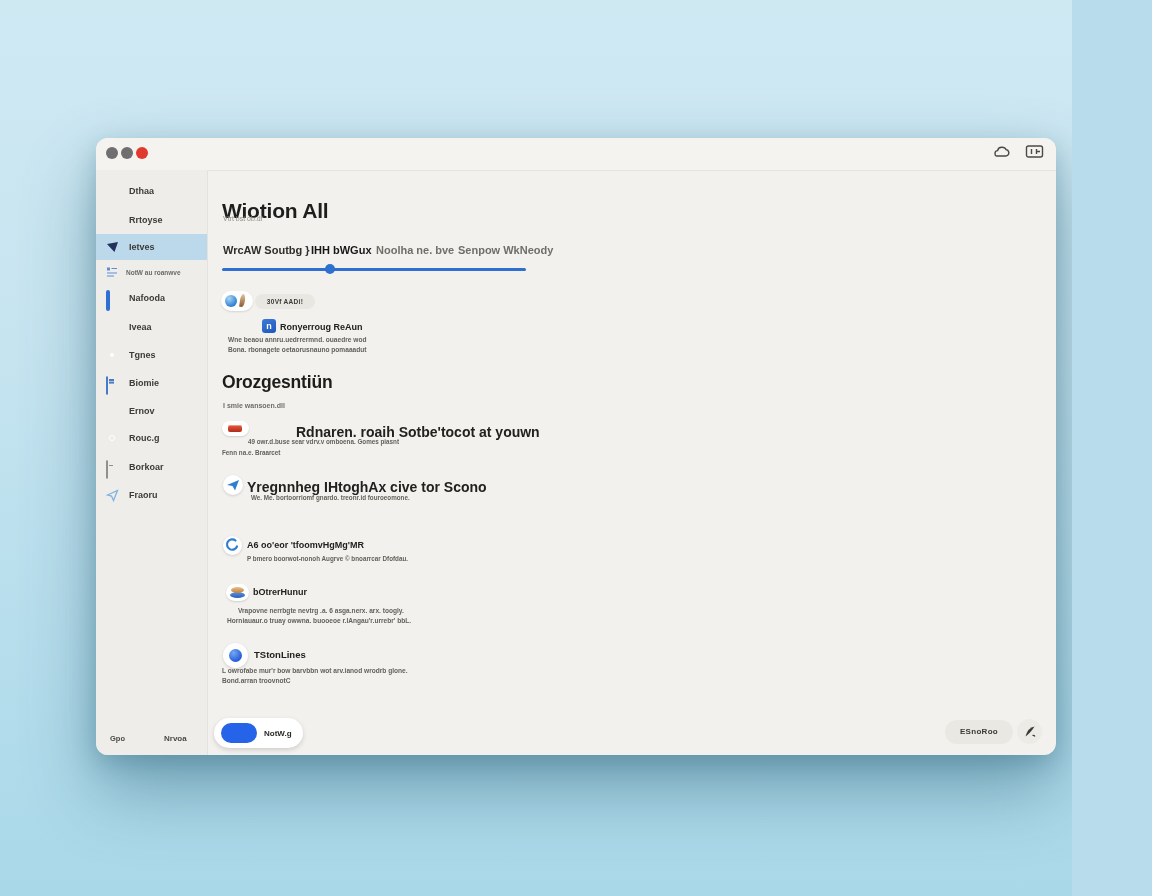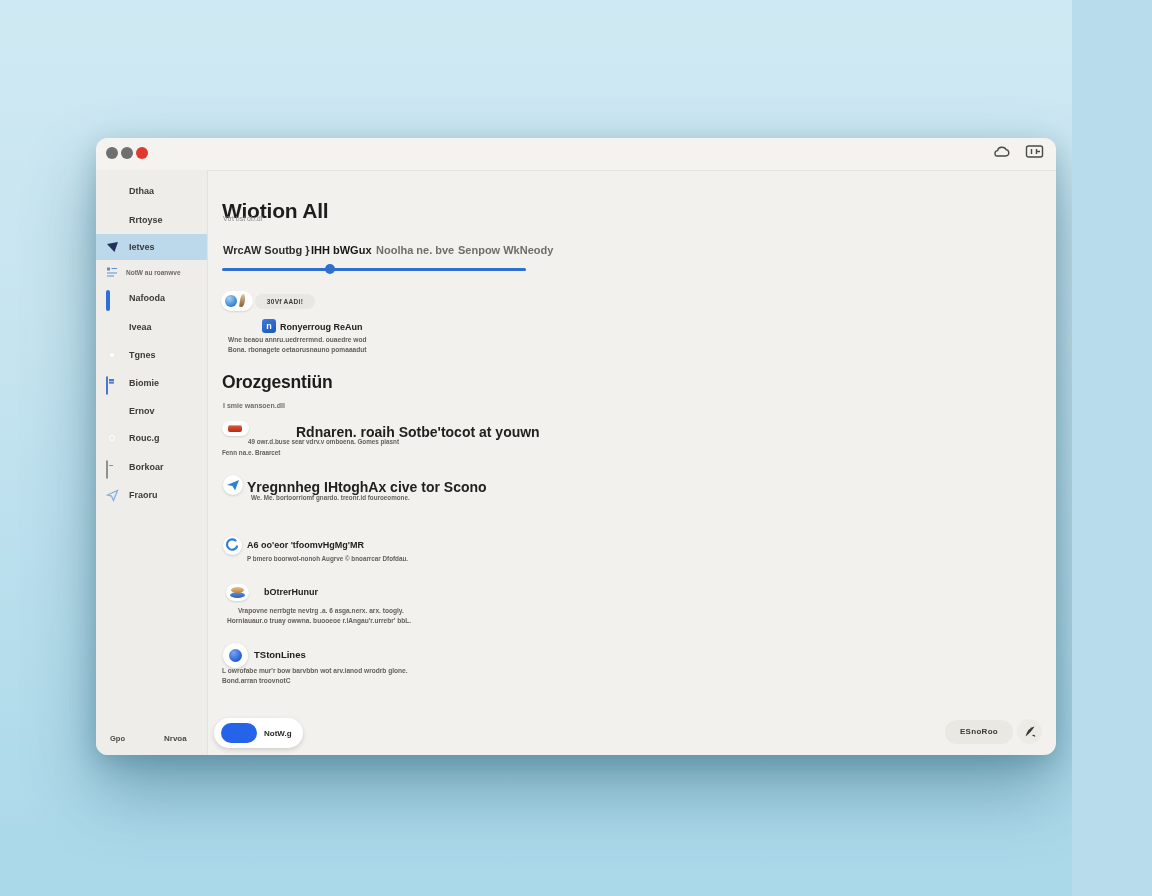--- a/index.html
+++ b/index.html
@@ -81,21 +81,21 @@
     background:linear-gradient(180deg,#e8c183,#c08040);}
   .pan .bot{position:absolute;left:0;top:5px;width:15px;height:6px;border-radius:50%;
     background:linear-gradient(180deg,#5d95dd,#2a5cb8);}
   .dot-c{left:127px;top:505px;width:25px;height:25px;}
   .bluedot{position:absolute;left:6px;top:6px;width:13px;height:13px;border-radius:50%;
     background:radial-gradient(circle at 35% 30%,#74a8f2,#2257d8 75%);}
   .t-red{left:152px;top:286px;font-size:14px;margin-left:48px;}
   .d-red1{left:152px;top:300px;font-size:6.3px;} .d-red2{left:126px;top:311px;font-size:6.3px;}
   .t-plane{left:151px;top:341px;font-size:14px;} .d-plane{left:155px;top:356px;font-size:6.3px;}
   .t-swirl{left:151px;top:402px;font-size:9px;} .d-swirl{left:151px;top:417px;font-size:6.3px;}
-  .t-pan{left:157px;top:449px;font-size:9px;margin-left:11px;}
+  .t-pan{left:157px;top:449px;font-size:9px;}
   .d-pan1{left:142px;top:469px;} .d-pan2{left:131px;top:479px;}
   .t-dot{left:158px;top:511px;font-size:9.5px;}
   .d-dot1{left:126px;top:529px;} .d-dot2{left:126px;top:539px;}
   
   .togglewrap{position:absolute;left:118px;top:580px;width:89px;height:30px;border-radius:15px;background:#fff;
     box-shadow:0 2px 5px rgba(0,0,0,.15);}
   .toggle{position:absolute;left:7px;top:5px;width:36px;height:20px;border-radius:10px;background:#2563e8;}
   .tog-lbl{position:absolute;left:50px;top:11px;font-size:8px;font-weight:800;color:#2a2a28;}
   .btn-pill{position:absolute;left:849px;top:582px;width:68px;height:24px;border-radius:12px;background:#e9e8e3;
     font-size:8px;font-weight:800;color:#3a3a36;text-align:center;line-height:24px;letter-spacing:.3px;}

